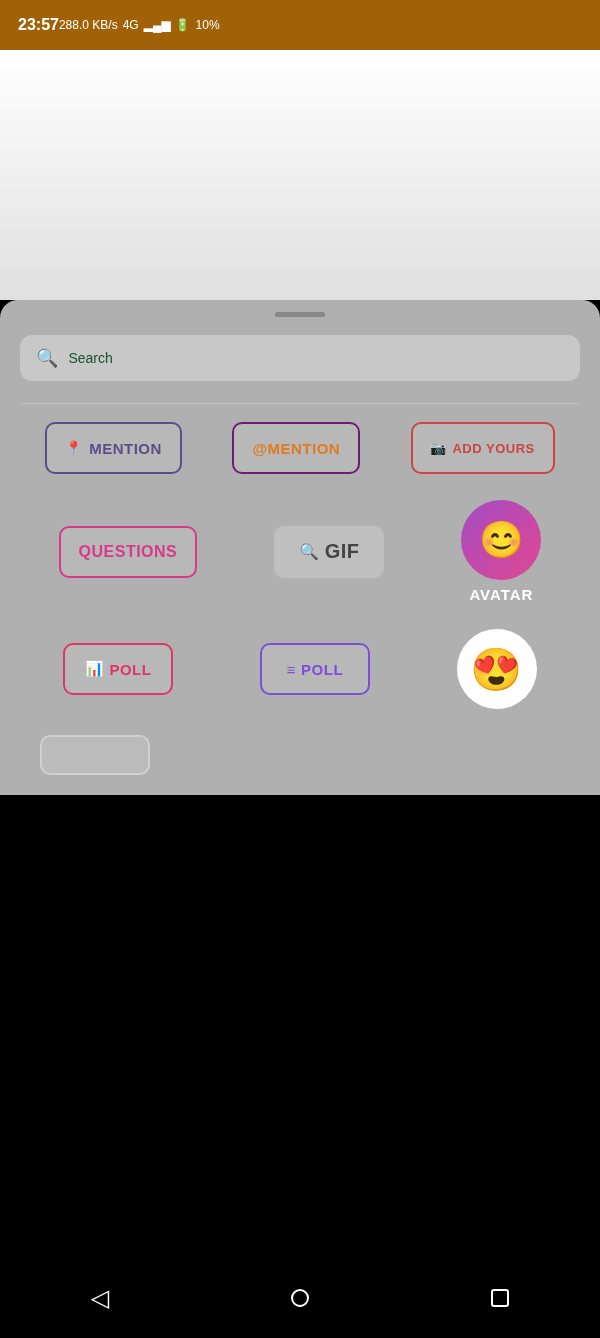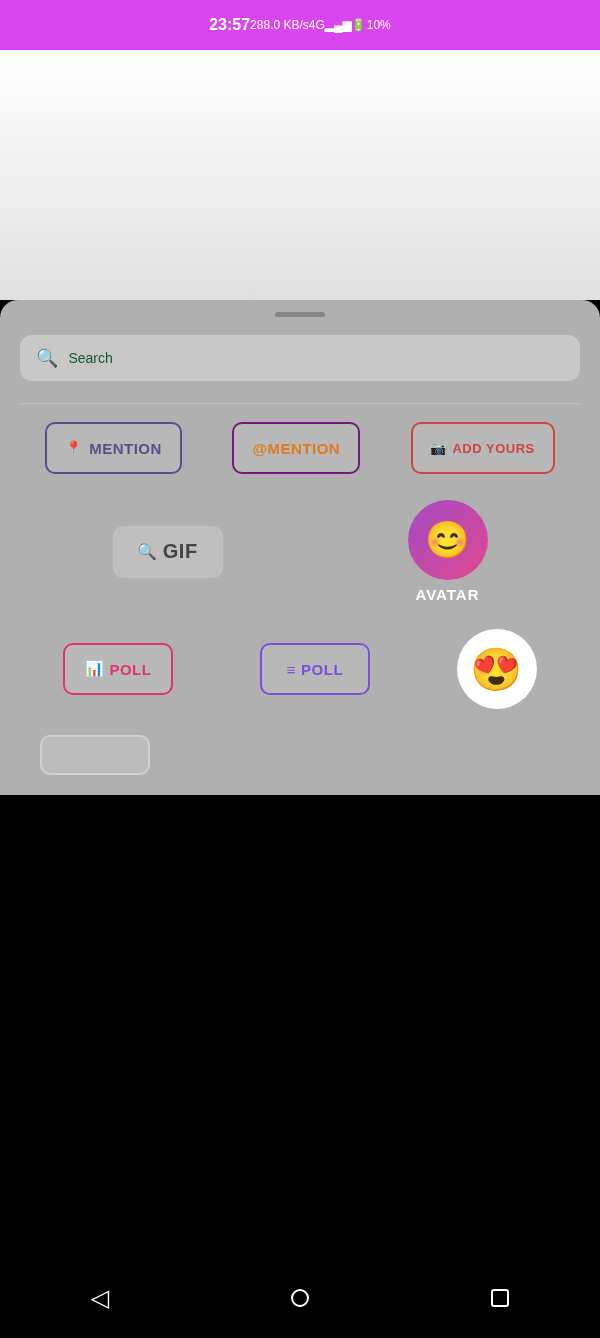--- a/index.html
+++ b/index.html
@@ -10,36 +10,37 @@
       background: #000;
       font-family: -apple-system, BlinkMacSystemFont, 'Segoe UI', sans-serif;
       overflow: hidden;
       position: relative;
     }
 
     
     .status-bar {
       width: 100%;
       height: 50px;
-      background: #d946ef;
-      display: flex;
-      align-items: center;
-      justify-content: center;
+      background: #a16207;
+      display: flex;
+      align-items: center;
+      justify-content: flex-start;
       padding: 0 18px;
       position: relative;
       z-index: 10;
     }
     .status-time {
       color: #fff;
       font-size: 16px;
       font-weight: 600;
     }
     .status-icons {
       display: flex;
       align-items: center;
+      gap: 5px;
       color: #fff;
       font-size: 12px;
     }
 
     
     .background-area {
       width: 100%;
       height: 250px;
       background: linear-gradient(to bottom, #fff 0%, #e0e0e0 100%);
       position: relative;
@@ -345,20 +346,23 @@
     <div class="sticker-item sticker-mention">
       <span>@MENTION</span>
     </div>
     <div class="sticker-item sticker-addyours">
       <span class="sticker-addyours-icon">📷</span>
       <span>ADD YOURS</span>
     </div>
   </div>
 
   <div class="sticker-row">
+    <div class="sticker-item sticker-questions">
+      <span>QUESTIONS</span>
+    </div>
     <div class="sticker-item sticker-gif">
       <span class="sticker-gif-icon">🔍</span>
       <span>GIF</span>
     </div>
     <div class="sticker-avatar-wrap">
       <div class="avatar-circle">
         <span>😊</span>
       </div>
       <span class="avatar-label">AVATAR</span>
     </div>

